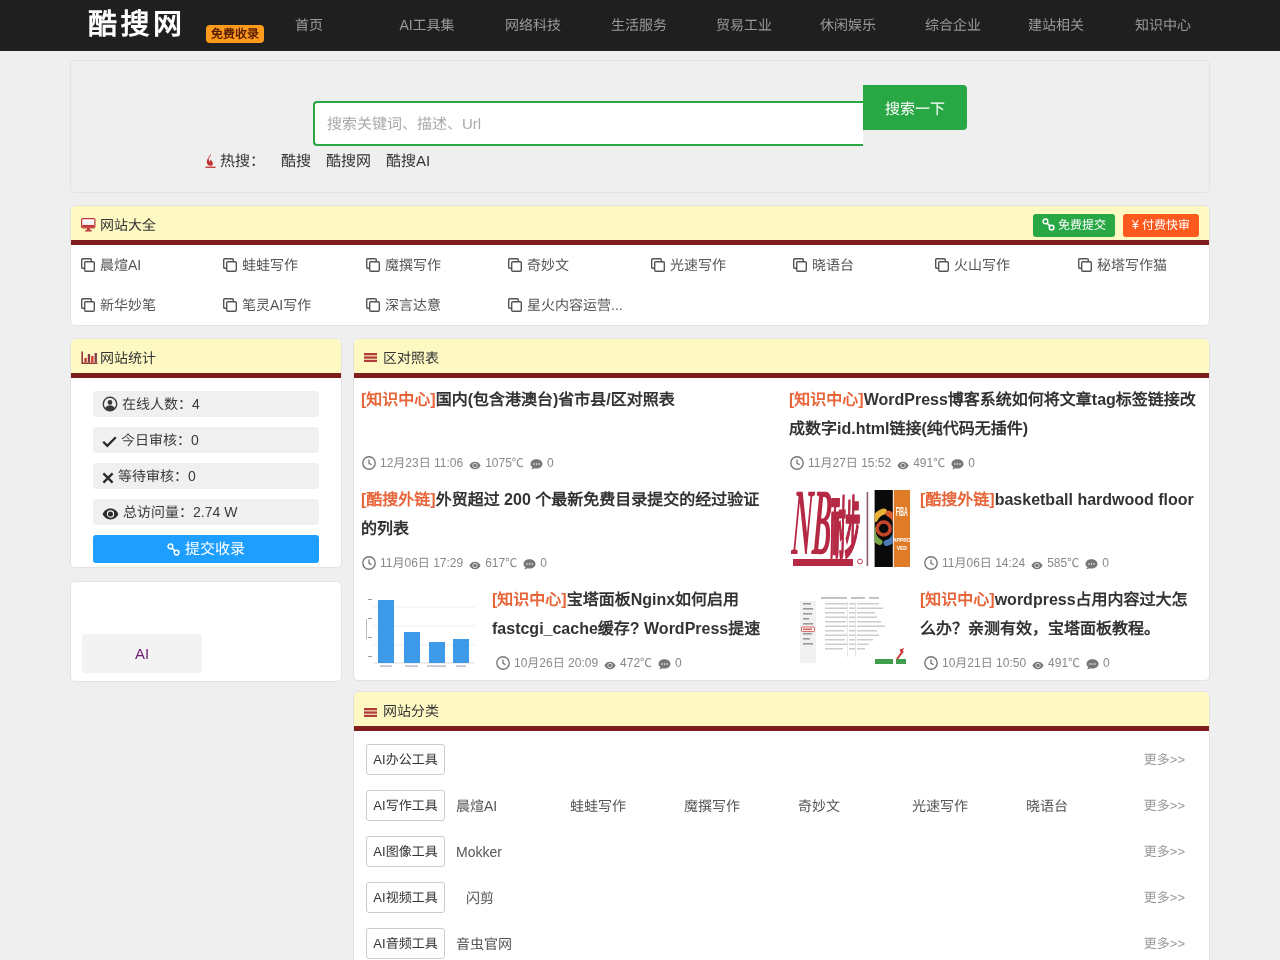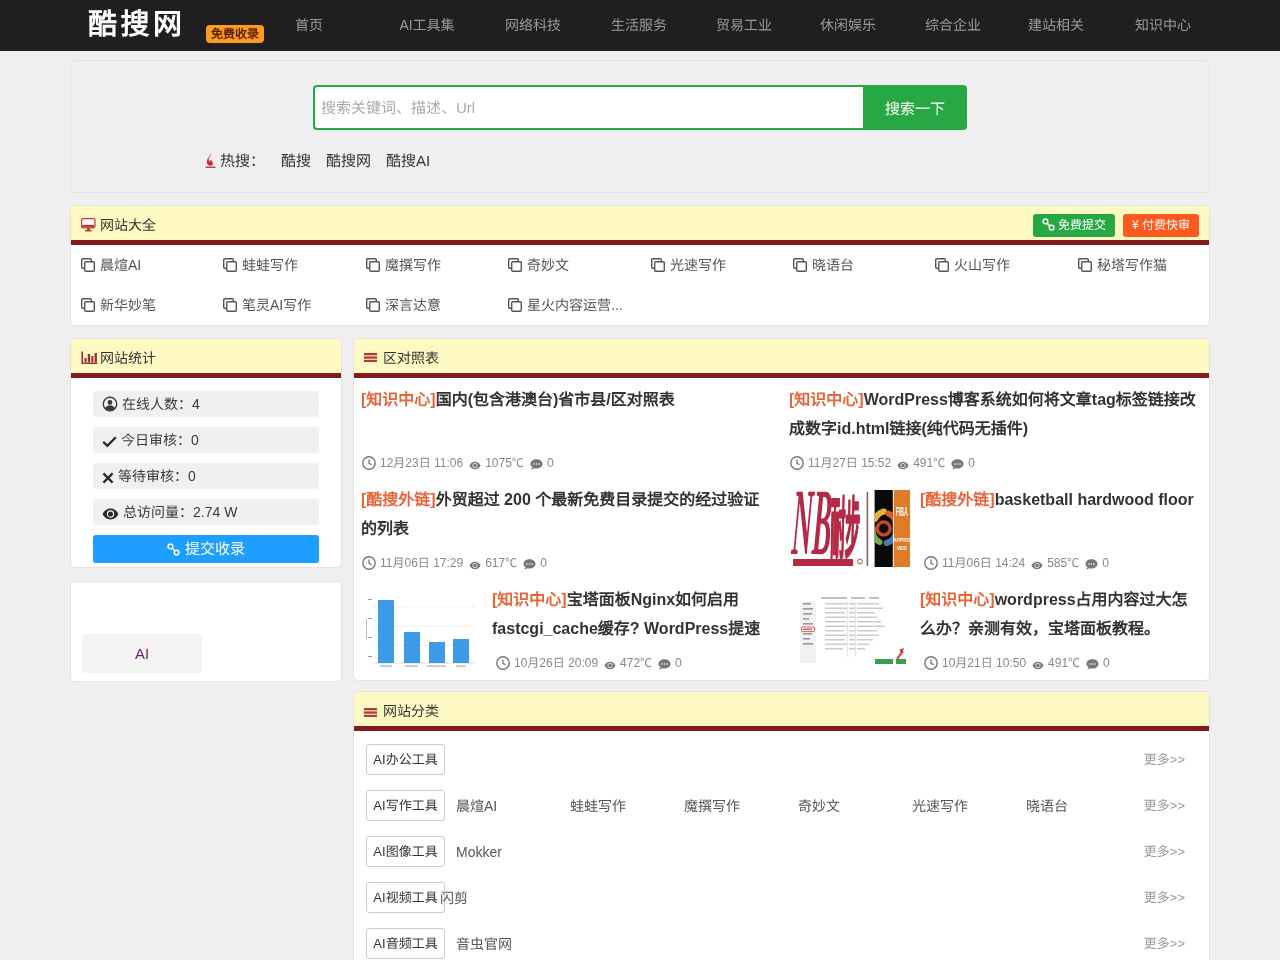--- a/index.html
+++ b/index.html
@@ -11,21 +11,21 @@
 .logo{position:absolute;left:88px;top:10px;color:#fff;font-family:"Liberation Serif",serif;font-size:29px;line-height:29px;font-weight:bold;letter-spacing:3.5px;white-space:nowrap}
 .badge{position:absolute;left:206px;top:25px;width:58px;height:18px;line-height:18px;text-align:center;background:#ff9b1c;color:#591d00;font-family:"Liberation Serif",serif;font-size:12px;font-weight:bold;border-radius:4px}
 .nav{position:absolute;top:0;height:51px}
 .nav a{position:absolute;top:0;line-height:51px;font-size:14px;color:#999;transform:translateX(-50%);white-space:nowrap}
 .panel{position:absolute;background:#fff;border:1px solid #e3e3e3;border-radius:5px}
 .phead{position:relative;height:39px;background:#fef9c3;border-bottom:5px solid #7f1d1d;border-radius:5px 5px 0 0;line-height:39px;font-size:14px;color:#333}
 .phead .ic{position:absolute;left:10px;top:12px;line-height:0}
 .phead .tt{margin-left:29px}
 
 .search{position:absolute;left:70px;top:60px;width:1140px;height:133px;background:#efefef;border:1px solid #e2e2e2;border-radius:5px}
-.sinput{position:absolute;left:242px;top:24px;width:550px;height:45px;border:2px solid #28a745;border-right:none;border-radius:4px 0 0 4px;background:#fff;font-size:15px;padding-left:6px;color:#333;outline:none;font-family:"Liberation Sans",sans-serif}
+.sinput{position:absolute;left:242px;top:40px;width:550px;height:45px;border:2px solid #28a745;border-right:none;border-radius:4px 0 0 4px;background:#fff;font-size:15px;padding-left:12px;color:#333;outline:none;font-family:"Liberation Sans",sans-serif}
 .sinput::placeholder{color:#a9a9a9}
 .sbtn{position:absolute;left:792px;top:24px;width:104px;height:45px;background:#28a745;border:none;border-radius:0 4px 4px 0;color:#fff;font-size:15px;font-family:"Liberation Sans",sans-serif}
 .hot{position:absolute;left:134px;top:89px;height:21px;line-height:21px;font-size:15px;color:#333}
 .hot svg{vertical-align:-2px;margin-right:4px}
 .hot a{margin-left:15px}
 
 .sites{left:70px;top:205px;width:1140px;height:121px}
 .srow{position:relative;height:40px}
 .sitem{position:absolute;top:0;height:40px;line-height:40px;font-size:14px;color:#555;white-space:nowrap}
 .sitem svg{vertical-align:-2px;margin-right:5px}
@@ -441,21 +441,21 @@
     <span class="csite" style="left:672px">晓语台</span>
     <span class="more">更多&gt;&gt;</span>
     </div>
   <div class="crow">
       <span class="cbox">AI图像工具</span>
       <span class="csite" style="left:102px">Mokker</span>
       <span class="more">更多&gt;&gt;</span>
     </div>
   <div class="crow">
       <span class="cbox">AI视频工具</span>
-      <span class="csite" style="left:86px">闪剪</span>
+      <span class="csite" style="left:112px">闪剪</span>
       <span class="more">更多&gt;&gt;</span>
     </div>
   <div class="crow">
       <span class="cbox">AI音频工具</span>
       <span class="csite" style="left:102px">音虫官网</span>
       <span class="more">更多&gt;&gt;</span>
     </div>
 </div>
 
 </body></html>

